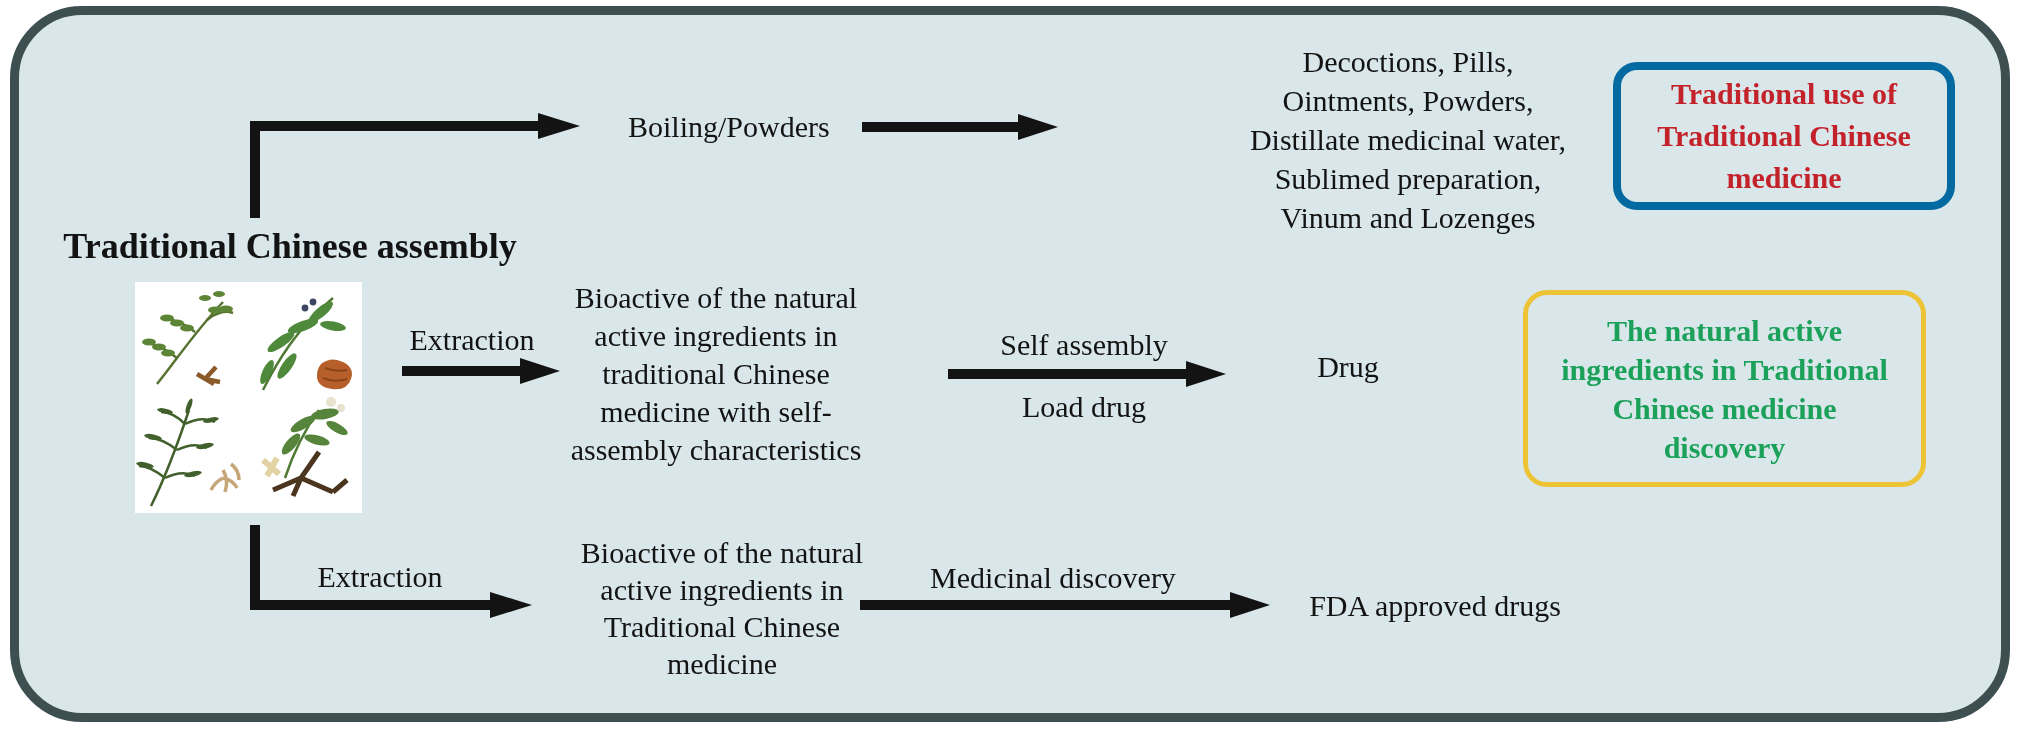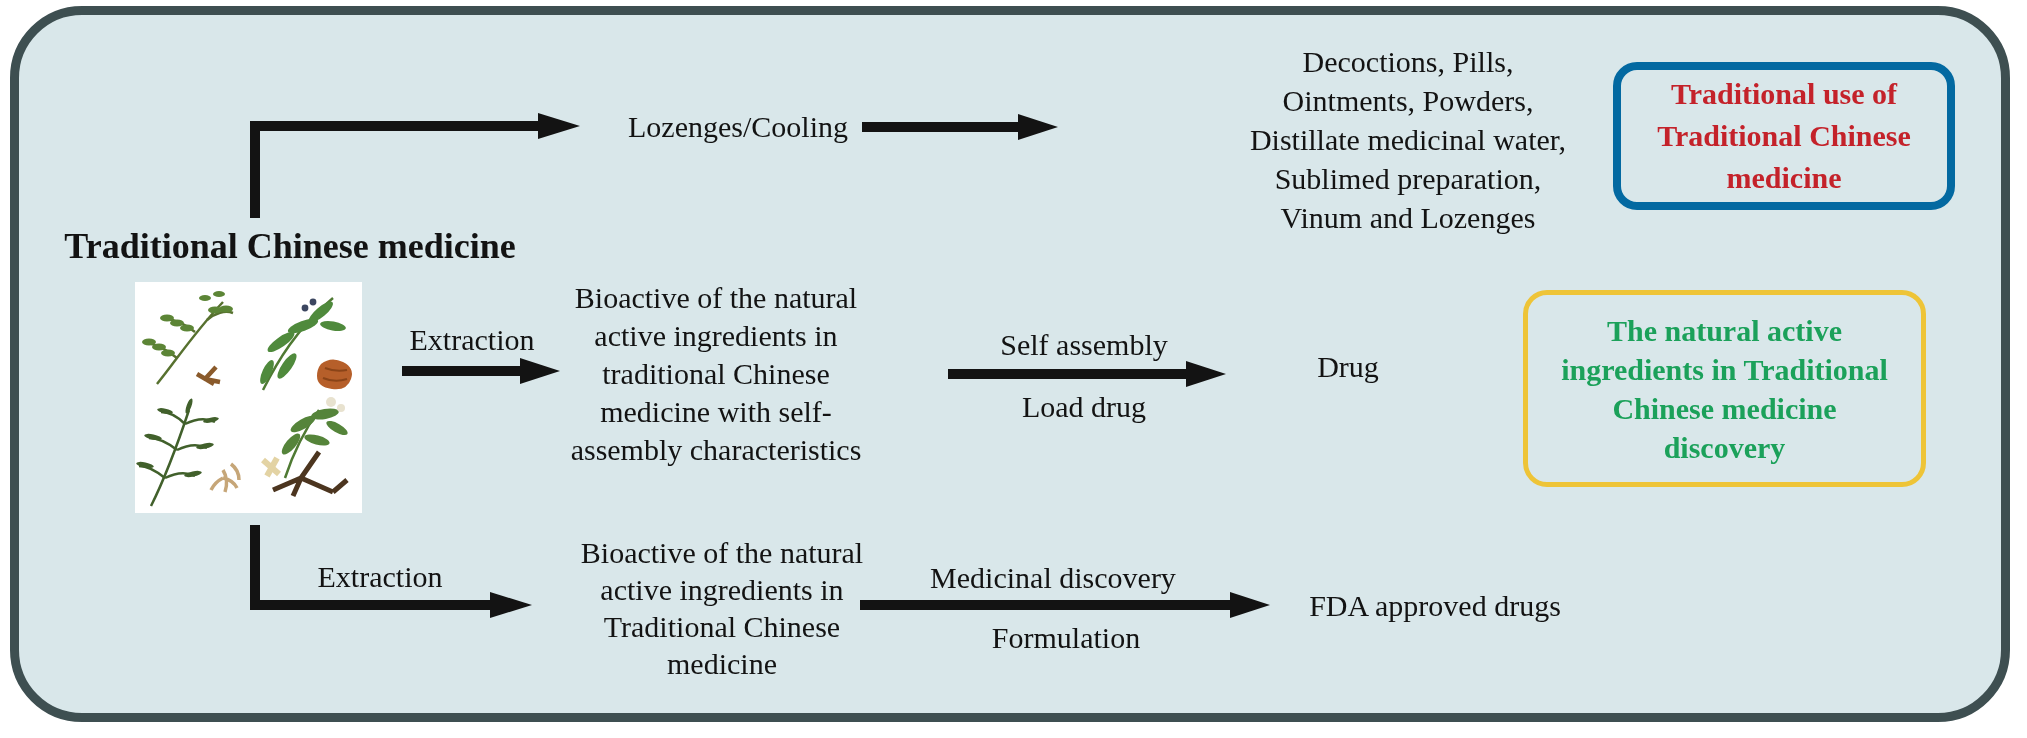--- a/index.html
+++ b/index.html
@@ -49,40 +49,40 @@
 
 <div class="stage">
 
   <div class="frame"></div>
 
   <svg class="arrow-svg" style="left:247px;top:114px;" width="345" height="112">
     <polyline points="8,104 8,12 293,12"></polyline>
     <polygon points="291,-1 333,12 291,25"></polygon>
   </svg>
 
-  <div class="txt" style="left:628px;top:108px;width:200px;">Lozenges/Cooling</div>
+  <div class="txt" style="left:628px;top:108px;width:200px;">Boiling/Powders</div>
 
   <svg class="arrow-svg" style="left:862px;top:109px;" width="200" height="36">
     <line x1="0" y1="18" x2="158" y2="18"></line>
     <polygon points="156,5 196,18 156,31"></polygon>
   </svg>
 
   <div class="txt products" style="left:1218px;top:42px;width:380px;">Decoctions, Pills,
 Ointments, Powders,
 Distillate medicinal water,
 Sublimed preparation,
 Vinum and Lozenges</div>
 
   <div class="outcome-box box-blue">
     <div class="inner">Traditional use of
 Traditional Chinese
 medicine</div>
   </div>
 
-  <div class="heading" style="left:40px;top:226px;width:500px;">Traditional Chinese medicine</div>
+  <div class="heading" style="left:40px;top:226px;width:500px;">Traditional Chinese assembly</div>
 
   <div class="herb">
     <svg viewBox="0 0 227 231" width="227" height="231">
       <rect width="227" height="231" fill="#ffffff"></rect>
 
       <g stroke="#57712f" stroke-width="2.5" fill="none">
         <path d="M22 102 C 40 80, 58 52, 88 20"></path>
         <path d="M42 76 C 32 68, 24 63, 13 61"></path>
         <path d="M60 50 C 50 42, 42 38, 31 37"></path>
         <path d="M72 38 C 80 31, 90 28, 98 31"></path>
@@ -199,17 +199,16 @@
 Traditional Chinese
 medicine</div>
 
   <div class="txt" style="left:903px;top:559px;width:300px;">Medicinal discovery</div>
 
   <svg class="arrow-svg" style="left:860px;top:587px;" width="415" height="36">
     <line x1="0" y1="18" x2="372" y2="18"></line>
     <polygon points="370,5 410,18 370,31"></polygon>
   </svg>
 
-  <div class="txt" style="left:916px;top:619px;width:300px;">Formulation</div>
 
   <div class="txt" style="left:1280px;top:587px;width:310px;">FDA approved drugs</div>
 
 </div>
 
 </body></html>

